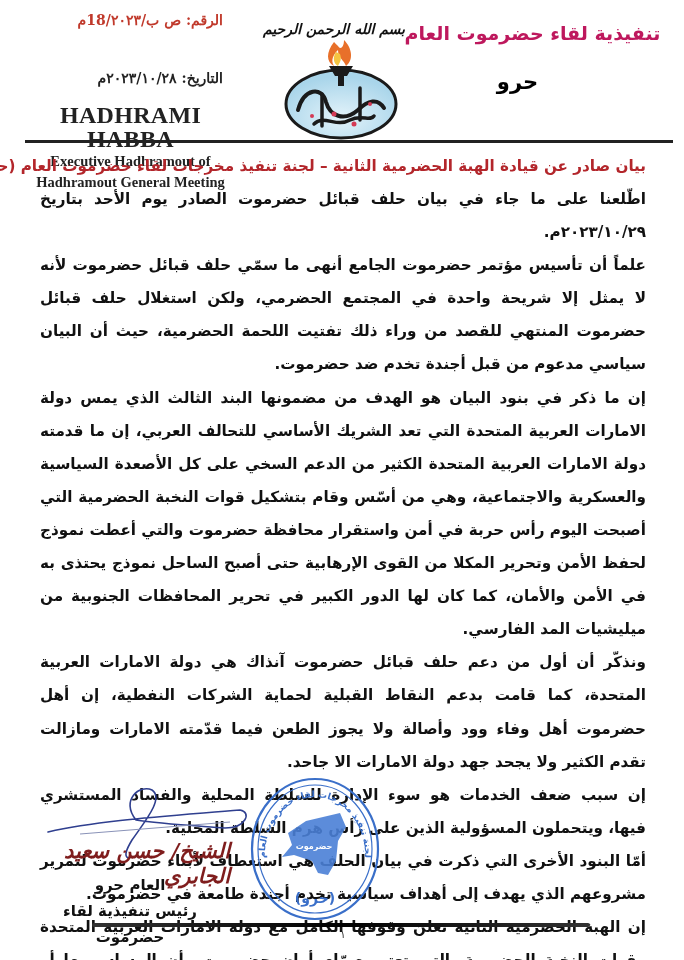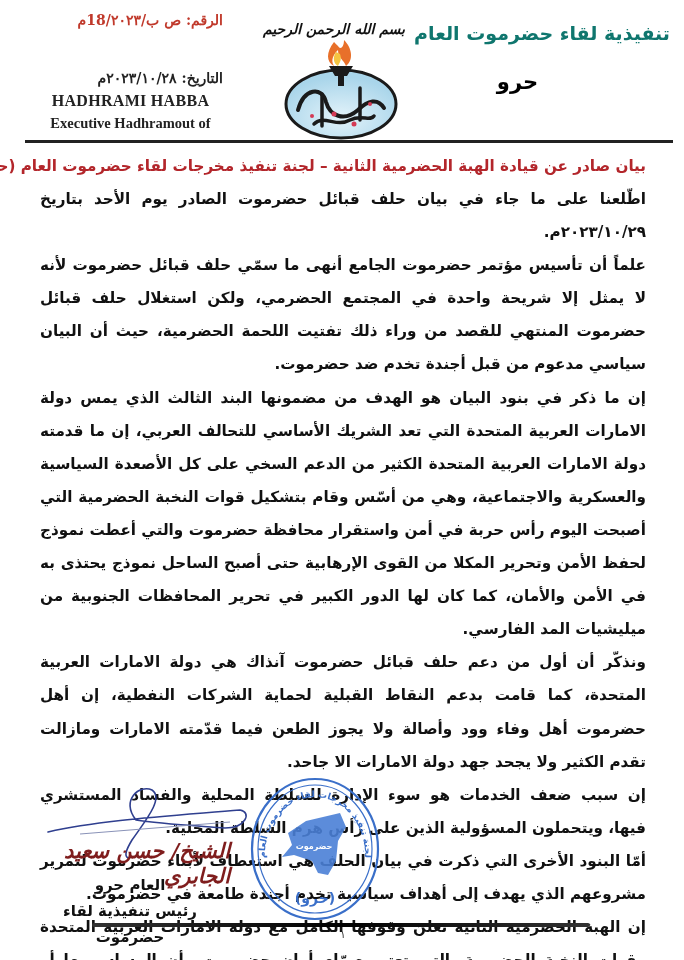--- a/index.html
+++ b/index.html
@@ -2,29 +2,29 @@
 <html><head>
 <meta charset="utf-8">
 <style>
   html, body { margin: 0; padding: 0; background: #ffffff; }
   body { width: 684px; height: 960px; position: relative; overflow: hidden; font-family: "DejaVu Sans", sans-serif; color: #111; }
 
   
   .hdr-left { position: absolute; left: 18px; top: 10px; width: 225px; text-align: center; }
   .ref-line { direction: rtl; font-family: "DejaVu Serif", serif; font-weight: bold; font-size: 14px; color: #c0392b; line-height: 20px; text-align: right; padding-right: 20px; }
   .date-line { direction: rtl; font-family: "DejaVu Serif", serif; font-weight: bold; font-size: 14px; color: #222; line-height: 20px; text-align: right; padding-right: 20px; margin-top: 38px; }
-  .en-org { font-family: "Liberation Serif", serif; font-weight: bold; font-size: 16px; letter-spacing: 0.3px; color: #222; line-height: 24px; margin-top: 1px; }
+  .en-org { font-family: "Liberation Serif", serif; font-weight: bold; font-size: 24px; letter-spacing: 0.3px; color: #222; line-height: 24px; margin-top: 15px; }
   .en-sub { font-family: "Liberation Serif", serif; font-weight: bold; font-size: 14.5px; color: #222; line-height: 21px; }
 
   .basmala { position: absolute; left: 240px; top: 21px; width: 165px; direction: rtl; text-align: right; font-family: "DejaVu Serif", serif; font-style: italic; font-weight: bold; font-size: 14px; color: #111; }
 
   .logo { position: absolute; left: 274px; top: 36px; width: 135px; height: 104px; }
 
   .hdr-right { position: absolute; right: 14px; top: 18px; width: 275px; direction: rtl; text-align: center; }
-  .hr-line1 { font-family: "DejaVu Sans", sans-serif; font-weight: bold; font-size: 19px; line-height: 30px; text-align: right; color: #0f766e; }
+  .hr-line1 { font-family: "DejaVu Sans", sans-serif; font-weight: bold; font-size: 19px; line-height: 30px; text-align: center; color: #be185d; }
   .hr-line2 { font-family: "DejaVu Sans", sans-serif; font-weight: bold; font-size: 21px; line-height: 36px; color: #000; margin-right: 30px; margin-top: 16px; }
   .hr-line3 { font-family: "DejaVu Sans", sans-serif; font-weight: bold; font-size: 27px; line-height: 40px; color: #000; margin-right: 30px; }
 
   .rule-top { position: absolute; left: 25px; top: 140px; width: 648px; height: 3px; background: #222; }
 
   
   .content { position: absolute; left: 40px; top: 150px; width: 606px; direction: rtl; text-align: justify; }
   .title { color: #b3262b; font-weight: bold; font-size: 15.2px; line-height: 33px; text-align: center; white-space: nowrap; }
   .para { font-size: 15.2px; font-weight: bold; line-height: 33.1px; margin: 0; text-align-last: right; }
 
@@ -39,20 +39,21 @@
   .page-num { position: absolute; left: 333px; top: 929px; width: 20px; text-align: center; font-size: 10px; color: #333; }
 </style>
 </head>
 <body>
 
 <div class="hdr-left">
   <div class="ref-line">الرقم: ص ب/18/٢٠٢٣م</div>
   <div class="date-line">التاريخ: ٢٠٢٣/١٠/٢٨م</div>
   <div class="en-org">HADHRAMI HABBA</div>
   <div class="en-sub">Executive Hadhramout of</div>
+  <div class="en-sub">Hadhramout General Meeting</div>
 </div>
 
 <div class="basmala">بسم الله الرحمن الرحيم</div>
 
 <div class="logo">
   <svg width="135" height="104" viewBox="0 0 135 104">
     <defs>
       <radialGradient id="ovalg" cx="50%" cy="70%" r="60%">
         <stop offset="0%" stop-color="#e3f3fa"></stop>
         <stop offset="100%" stop-color="#a9d5ea"></stop>

